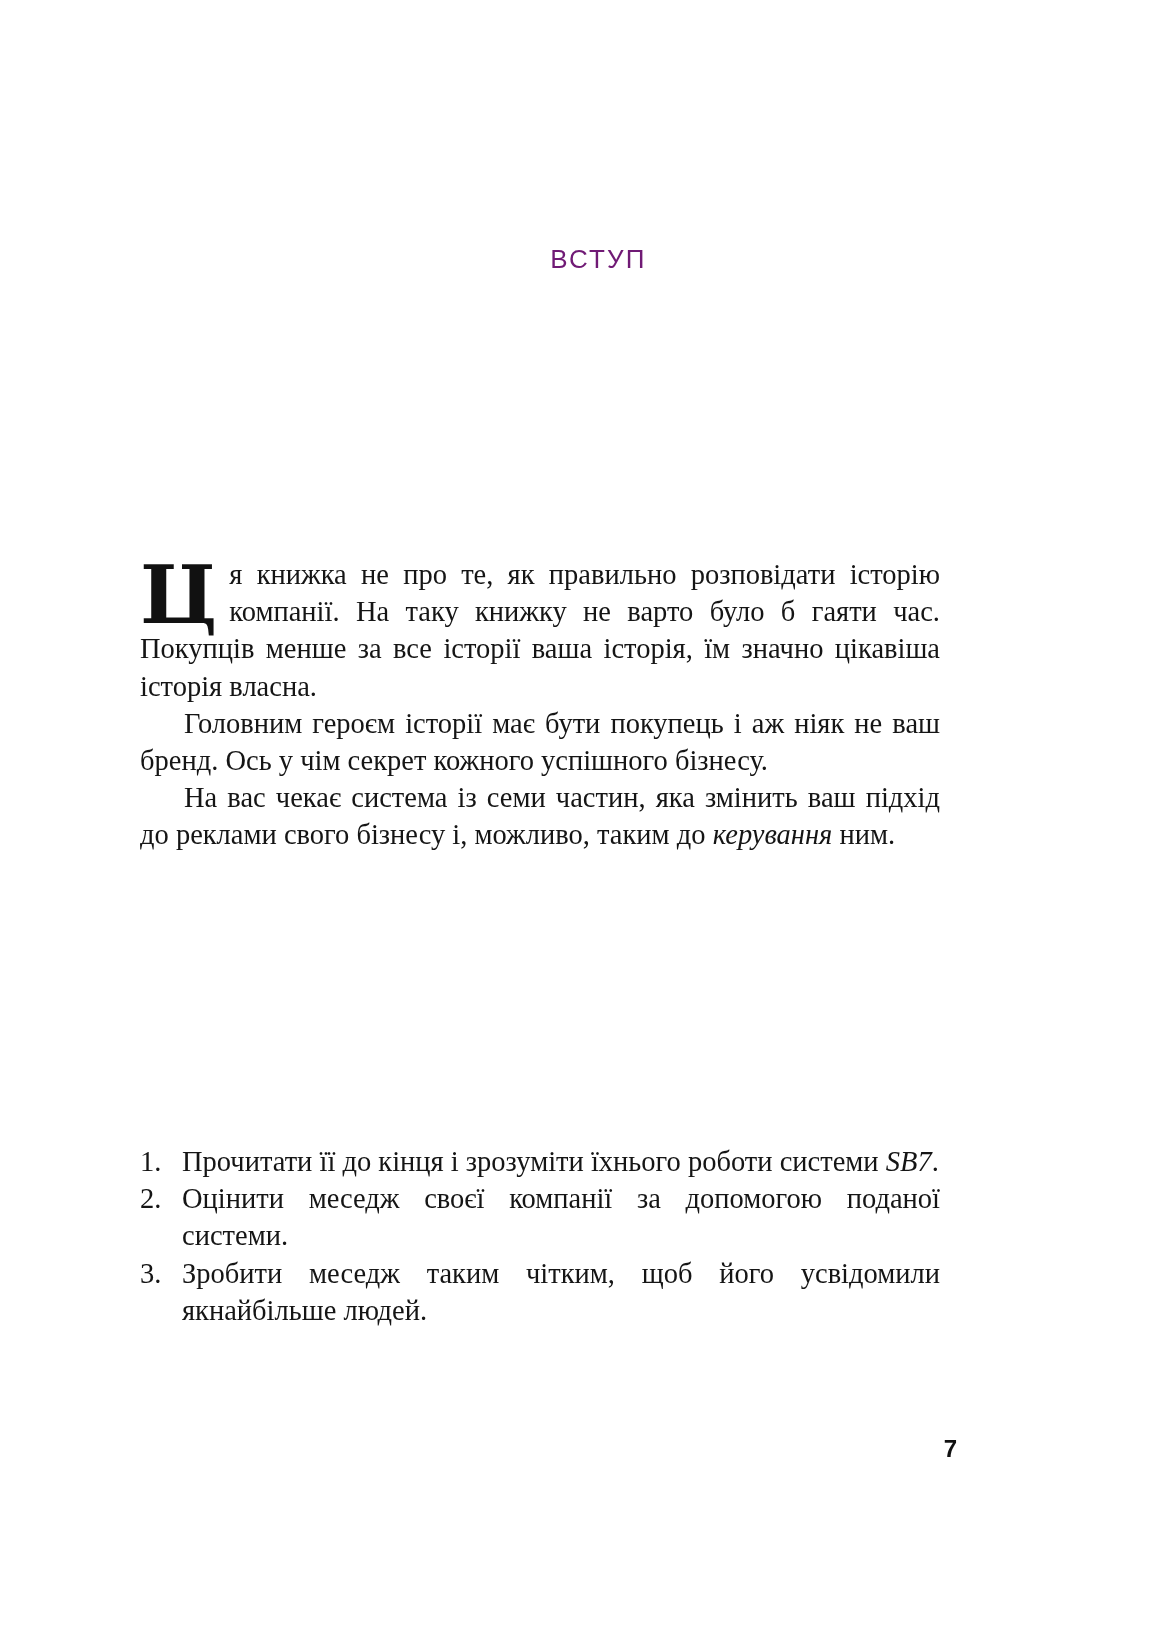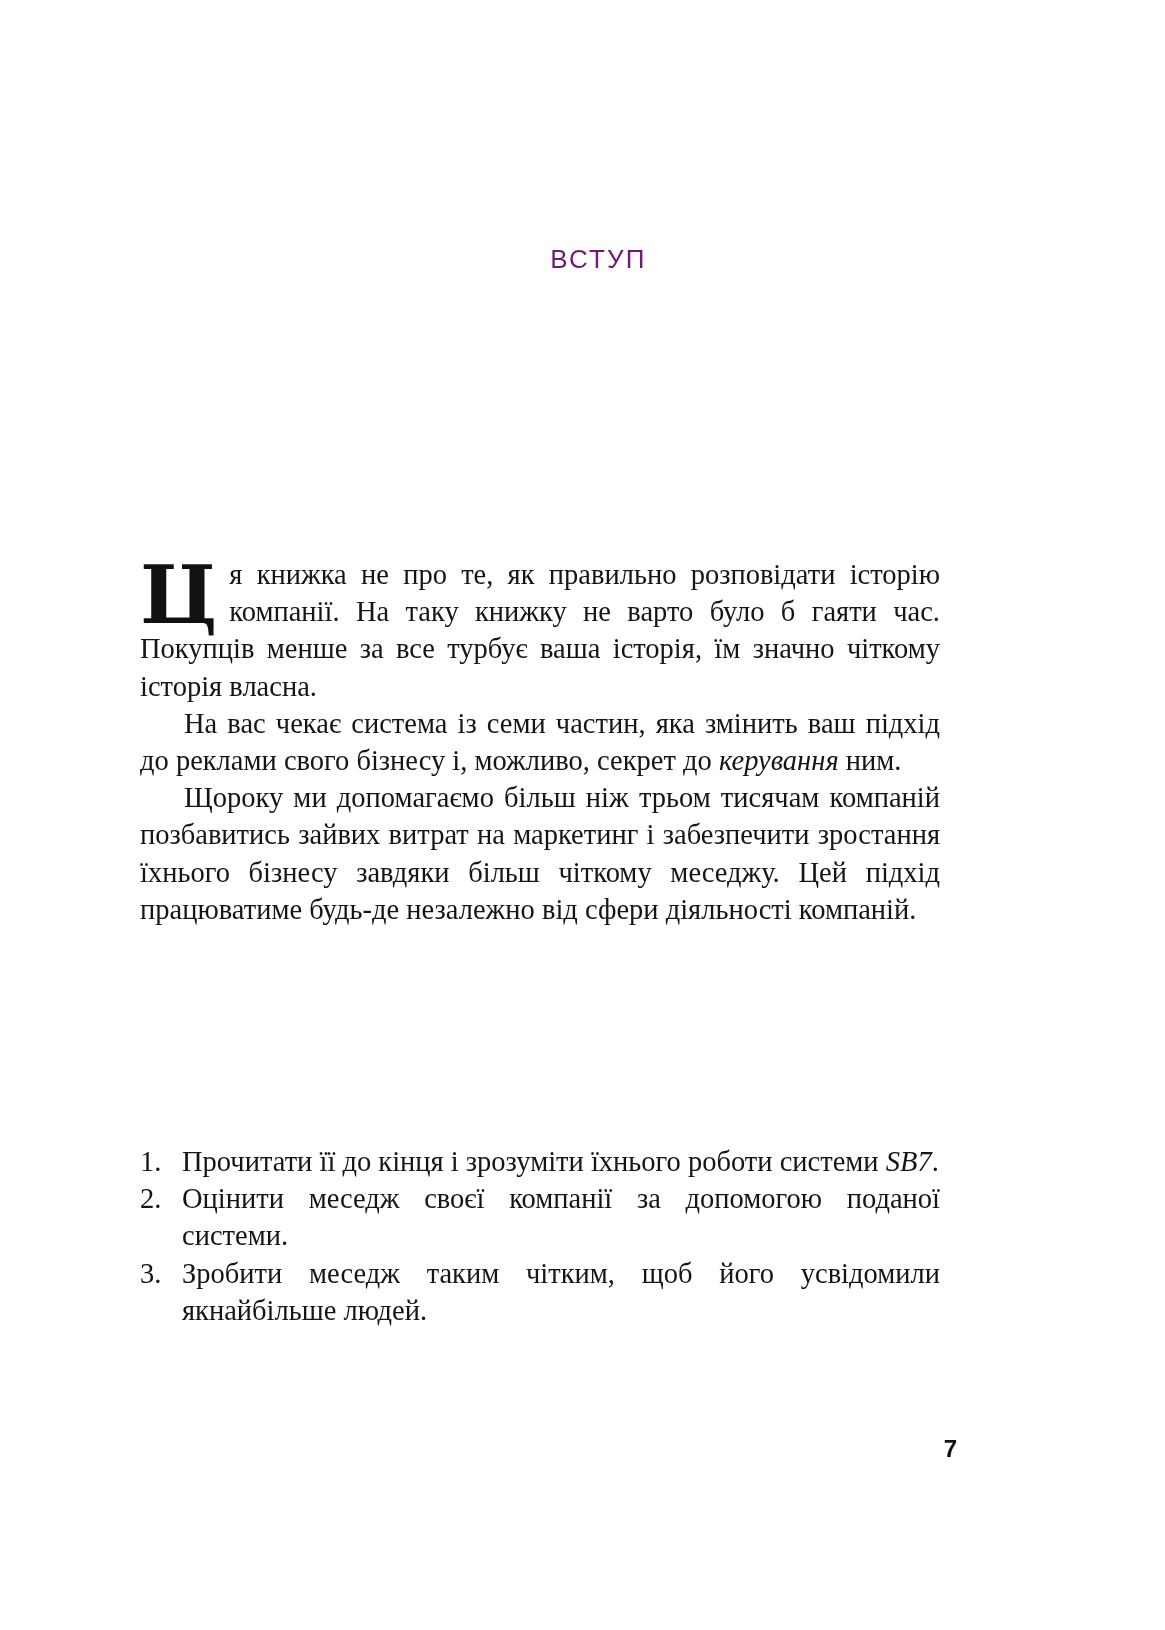--- a/index.html
+++ b/index.html
@@ -125,26 +125,26 @@
 </style>
 </head>
 <body>
 
 <div class="page">
 
   <div class="chapter-head">ВСТУП</div>
 
   <div class="text-column">
 
-    <p class="first"><span class="dropcap">Ц</span><span> я книжка не про те, як правильно розповідати історію компанії. На таку книжку не варто було б гаяти час. Покупців менше за все турбує ваша історія, їм значно чіткому історія власна.</span></p>
+    <p class="first"><span class="dropcap">Ц</span><span> я книжка не про те, як правильно розповідати історію компанії. На таку книжку не варто було б гаяти час. Покупців менше за все історії ваша історія, їм значно цікавіша історія власна.</span></p>
 
+    <p><span>Головним героєм історії має бути покупець і аж ніяк не ваш бренд. Ось у чім секрет кожного успішного бізнесу.</span></p>
 
-    <p><span>На вас чекає система із семи частин, яка змінить ваш підхід до реклами свого бізнесу і, можливо, секрет до </span><em>керування</em><span> ним.</span></p>
+    <p><span>На вас чекає система із семи частин, яка змінить ваш підхід до реклами свого бізнесу і, можливо, таким до </span><em>керування</em><span> ним.</span></p>
 
-    <p><span>Щороку ми допомагаємо більш ніж трьом тисячам компаній позбавитись зайвих витрат на маркетинг і забезпечити зростання їхнього бізнесу завдяки більш чіткому меседжу. Цей підхід працюватиме будь-де незалежно від сфери діяльності компаній.</span></p>
 
 
   </div>
 
   <ol class="steps">
 
     <li>
         <span class="num">1.</span>
         <span class="txt"><span>Прочитати її до кінця і зрозуміти їхнього роботи системи </span><em>SB7</em><span>.</span></span>
       </li>

